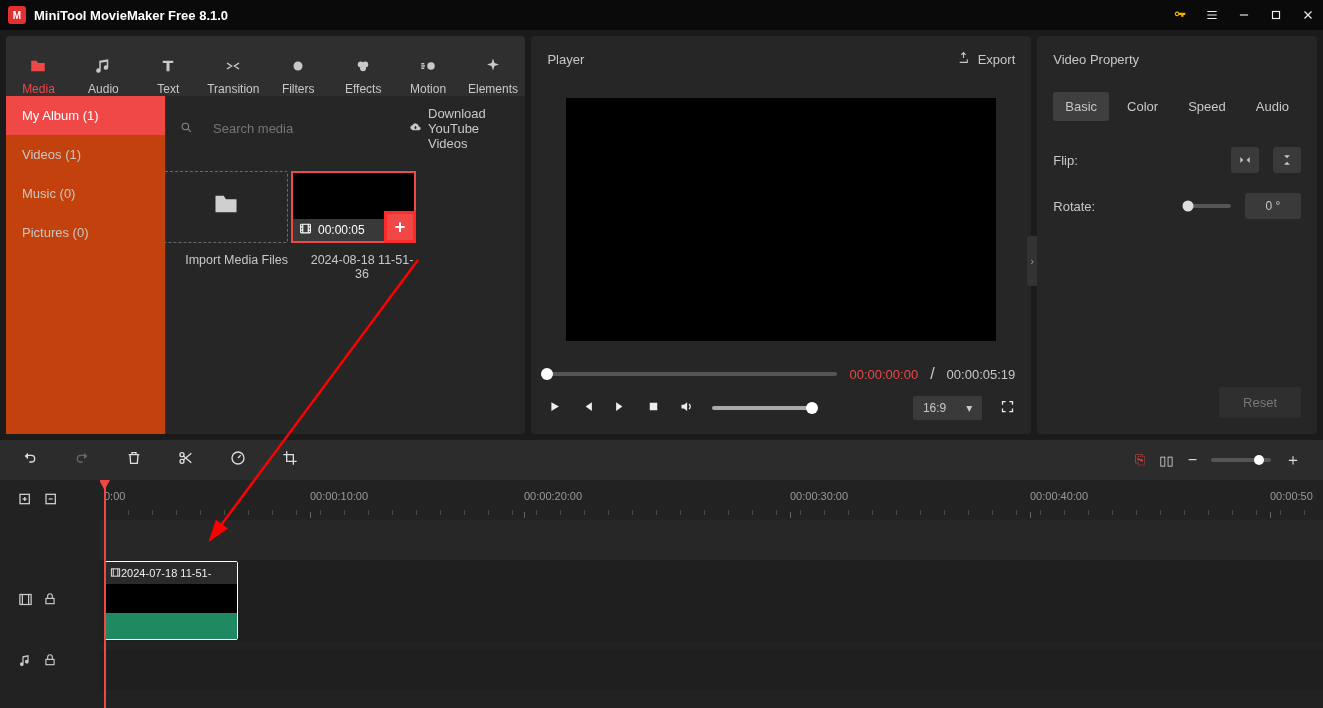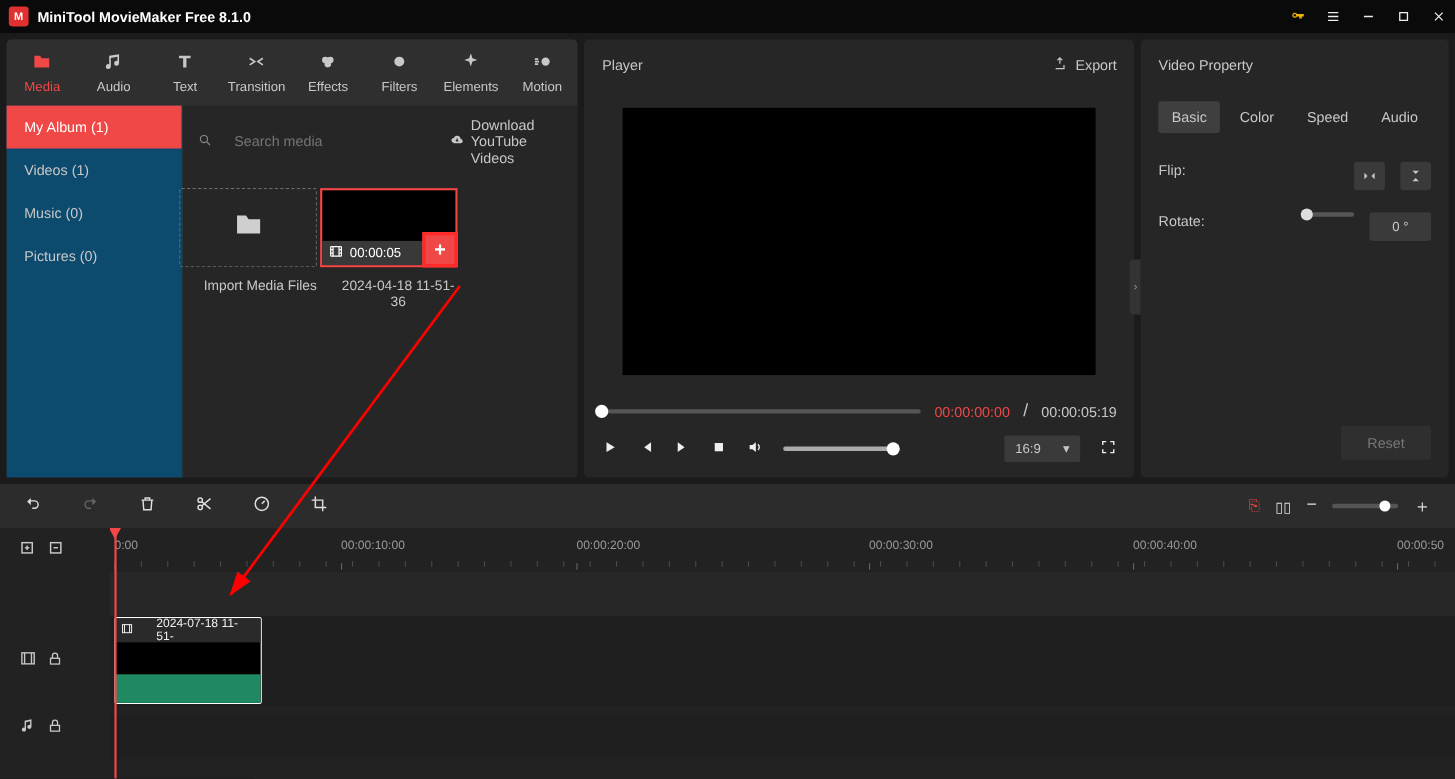--- a/index.html
+++ b/index.html
@@ -10,27 +10,27 @@
 .titlebar-icons { display: flex; gap: 18px; align-items: center; }
 .titlebar-icons span { color: #eee; font-size: 14px; cursor: pointer; display:inline-flex; }
 .key-icon { color: #f2b200 !important; }
 
 .main-row { display: flex; height: 404px; padding: 6px 6px 0 6px; gap: 6px; }
 
 .panel { background: #262626; border-radius: 4px; }
 
 .left-panel { width: 530px; display: flex; flex-direction: column; }
 .tabbar { display: flex; background: #2f2f2f; border-radius: 4px 4px 0 0; }
-.tab { flex: 1; display: flex; flex-direction: column; align-items: center; justify-content: center; height: 60px; font-size: 12px; gap: 6px; cursor: pointer; }
+.tab { flex: 1; display: flex; flex-direction: column; align-items: center; justify-content: flex-end; height: 60px; font-size: 12px; gap: 6px; cursor: pointer; }
 .tab .ticon { font-size: 18px; height: 20px; display:flex;align-items:center;justify-content:center;}
 .tab.active { color: #f04747; }
 .tab.active .ticon { color: #f04747; }
 
 .left-body { flex: 1; display: flex; }
-.sidebar { width: 160px; background: #0c4a6e; border-right: 1px solid #333; }
+.sidebar { width: 160px; background: #c2410c; border-right: 1px solid #333; }
 .side-item { padding: 12px 16px; font-size: 13px; cursor: pointer; }
 .side-item.active { background: #f04747; color: #fff; }
 
 .media-area { flex: 1; display: flex; flex-direction: column; }
 .media-head { display: flex; align-items: center; padding: 10px 14px; gap: 20px; font-size: 13px; }
 .search-icn { opacity: .6; }
 .search-inp { background: transparent; border: none; color: #c8c8c8; outline: none; flex: 1; font-size: 13px; }
 .dlyt { margin-left: auto; display: flex; align-items: center; gap: 6px; font-size: 13px; cursor: pointer; }
 
 .thumb-row { display: flex; gap: 20px; padding: 10px 14px; align-items: flex-start; }
@@ -58,21 +58,21 @@
 .ticon2 { font-size: 15px; color: #eee; cursor: pointer; }
 .vol-track { width: 100px; height: 4px; background: #aaa; border-radius: 2px; position: relative; }
 .vol-track .thumbdot { left: 100%; }
 .aspect { margin-left: auto; background: #3a3a3a; padding: 5px 10px; font-size: 12px; display: flex; align-items: center; gap: 20px; cursor: pointer; border-radius:2px;}
 
 .right-panel { flex: 1; display: flex; flex-direction: column; position: relative; }
 .rp-head { height: 46px; display: flex; align-items: center; padding: 0 16px; font-size: 13px; }
 .rp-tabs { display: flex; gap: 6px; padding: 10px 16px 16px; font-size: 13px; }
 .rp-tab { padding: 7px 12px; border-radius: 3px; cursor: pointer; }
 .rp-tab.active { background: #3f3f3f; }
-.prop-row { display: flex; padding: 10px 16px; font-size: 13px; gap: 14px; }
+.prop-row { display: flex; align-items: center; padding: 10px 16px; font-size: 13px; gap: 14px; }
 .prop-row .lbl { width: 60px; }
 .mini-btn { width: 28px; height: 26px; background: #3a3a3a; border-radius: 3px; display: flex; align-items: center; justify-content: center; font-size: 13px; cursor: pointer; }
 .slider { flex: 1; height: 4px; background: #555; border-radius: 2px; position: relative; max-width: 70px; }
 .slider .sd { position: absolute; top: 50%; transform: translate(-50%,-50%); width: 11px; height: 11px; background: #ddd; border-radius: 50%; }
 .valbox { width: 56px; height: 26px; background: #3a3a3a; border-radius: 3px; display: flex; align-items: center; justify-content: center; font-size: 12px; }
 .reset-btn { margin: auto 16px 16px auto; padding: 8px 24px; background: #2f2f2f; color: #777; border-radius: 3px; font-size: 13px; align-self: flex-end; }
 .expand-tab { position: absolute; left: -10px; top: 200px; width: 10px; height: 50px; background: #333; border-radius: 3px 0 0 3px; display:flex;align-items:center;justify-content:center;font-size:10px;color:#999;}
 
 .timeline-area { height: 268px; margin-top: 6px; display: flex; flex-direction: column; }
 .tl-toolbar { height: 40px; background: #2c2c2c; display: flex; align-items: center; gap: 36px; padding: 0 22px; }
@@ -94,21 +94,21 @@
 .ruler { height: 40px; position: relative; font-size: 11px; color: #9a9a9a; }
 .ruler .tick { position: absolute; top: 10px; }
 .ruler .tick::after { content:""; position:absolute; left:0; top:22px; width:1px; height:6px; background:#666; }
 .ruler .minor { position:absolute; top:30px; width:1px; height:5px; background:#4a4a4a; }
 .playhead { position: absolute; left: 4px; top: 0; bottom: 0; width: 1.5px; background: #f04747; z-index: 5; }
 .playhead::before { content:""; position:absolute; top:0; left:-5px; width:11px; height:10px; background:#f04747; clip-path: polygon(0 0,100% 0,50% 100%); }
 
 .trk-space { height: 40px; background: #272727; }
 .trk-video { height: 82px; position: relative; background:#1f1f1f; }
 .clip { position: absolute; left: 4px; top: 1px; width: 134px; height: 79px; border: 1.5px solid #fff; border-radius: 2px; overflow: hidden; background: #000; }
-.clip-hdr { height: 22px; background: #2a2a2a; display: flex; align-items: center; gap: 21px; padding: 0 5px; font-size: 11px; color: #eee; }
+.clip-hdr { height: 22px; background: #2a2a2a; display: flex; align-items: center; gap: 0; padding: 0 5px; font-size: 11px; color: #eee; }
 .clip-wave { position:absolute; left:0; right:0; bottom:0; height:26px; background:#1f8a62; }
 .trk-audio { height: 40px; background:#1f1f1f; margin-top:8px; }
 
 .arrow-svg { position: absolute; left: 0; top: 0; pointer-events: none; z-index: 100; }
 svg.icon { width: 1em; height: 1em; }
 </style>
 </head>
 <body>
 
 <div class="titlebar">
@@ -175,51 +175,51 @@
           <span class="ticon">
             <svg class="icon" viewBox="0 0 24 24" fill="none" stroke="currentColor" stroke-width="2">
               <path d="M4 8l6 4-6 4M20 8l-6 4 6 4"></path>
             </svg>
           </span>
           <span>Transition</span>
         </div>
       <div class="tab">
           <span class="ticon">
             <svg class="icon" viewBox="0 0 24 24" fill="currentColor">
+              <circle cx="12" cy="12" r="6"></circle>
+            </svg>
+          </span>
+          <span>Filters</span>
+        </div>
+      <div class="tab">
+          <span class="ticon">
+            <svg class="icon" viewBox="0 0 24 24" fill="currentColor">
               <circle cx="9" cy="10" r="4"></circle>
               <circle cx="15" cy="10" r="4"></circle>
               <circle cx="12" cy="15" r="4"></circle>
             </svg>
           </span>
           <span>Effects</span>
         </div>
       <div class="tab">
           <span class="ticon">
             <svg class="icon" viewBox="0 0 24 24" fill="currentColor">
-              <circle cx="12" cy="12" r="6"></circle>
-            </svg>
-          </span>
-          <span>Filters</span>
-        </div>
-      <div class="tab">
-          <span class="ticon">
-            <svg class="icon" viewBox="0 0 24 24" fill="currentColor">
-              <path d="M12 2l2 6 6 2-6 2-2 6-2-6-6-2 6-2z"></path>
-            </svg>
-          </span>
-          <span>Elements</span>
-        </div>
-      <div class="tab">
-          <span class="ticon">
-            <svg class="icon" viewBox="0 0 24 24" fill="currentColor">
               <circle cx="16" cy="12" r="5"></circle>
               <path d="M3 9h4M3 12h5M3 15h4" stroke="currentColor" stroke-width="2"></path>
             </svg>
           </span>
           <span>Motion</span>
+        </div>
+      <div class="tab">
+          <span class="ticon">
+            <svg class="icon" viewBox="0 0 24 24" fill="currentColor">
+              <path d="M12 2l2 6 6 2-6 2-2 6-2-6-6-2 6-2z"></path>
+            </svg>
+          </span>
+          <span>Elements</span>
         </div>
     </div>
     <div class="left-body">
       <div class="sidebar">
         <div class="side-item active">My Album (1)</div>
         <div class="side-item">Videos (1)</div>
         <div class="side-item">Music (0)</div>
         <div class="side-item">Pictures (0)</div>
       </div>
       <div class="media-area">
@@ -249,21 +249,21 @@
             <div class="thumb-box clip-box">
               <div class="clip-foot">
                 <span><svg width="13" height="13" viewBox="0 0 24 24" fill="none" stroke="currentColor" stroke-width="2">
                       <rect x="3" y="4" width="18" height="16" rx="1"></rect>
                       <path d="M7 4v16M17 4v16M3 9h4M3 15h4M17 9h4M17 15h4"></path>
                     </svg></span>
                 <span>00:00:05</span>
               </div>
               <div class="addbtn">+</div>
             </div>
-            <div class="thumb-label">2024-04-18 11-51-36</div>
+            <div class="thumb-label">2024-08-18 11-51-36</div>
           </div>
         </div>
       </div>
     </div>
   </div>
 
   <div class="panel center-panel">
     <div class="player-head">
       <span>Player</span>
       <div class="export-btn">

